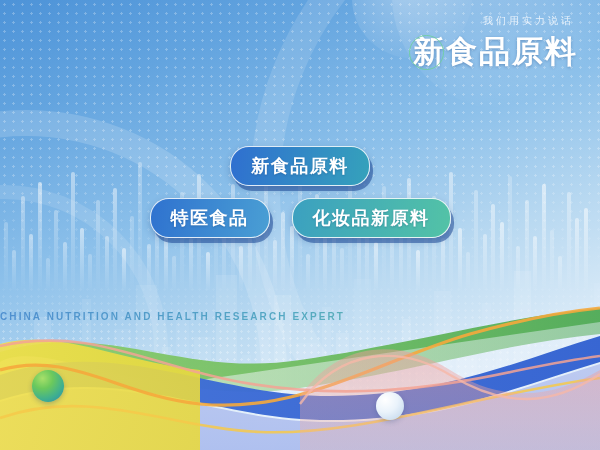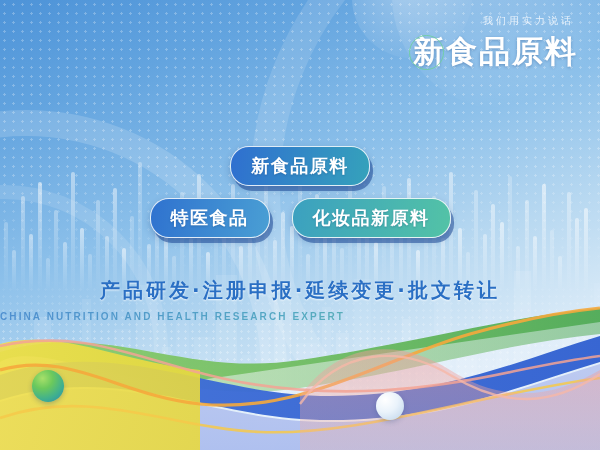--- a/index.html
+++ b/index.html
@@ -226,21 +226,20 @@
   <div class="pills">
     <div class="prow">
       <div class="pill p2">新食品原料</div>
     </div>
     <div class="prow">
       <div class="pill p4">特医食品</div>
       <div class="pill p5">化妆品新原料</div>
     </div>
   </div>
 
-  <div class="tagline">产品研发·注册申报·延续变更·批文转让</div>
   <div class="subtitle">CHINA NUTRITION AND HEALTH RESEARCH EXPERT</div>
 
   <svg class="waves" viewBox="0 0 600 150" preserveAspectRatio="none">
     <defs>
       <linearGradient id="gGreen" x1="0" y1="0" x2="1" y2="0">
         <stop offset="0%" stop-color="#8fcf6a"></stop>
           <stop offset="100%" stop-color="#4aa84f"></stop>
       </linearGradient>
       <linearGradient id="gBlue" x1="0" y1="0" x2="1" y2="0">
         <stop offset="0%" stop-color="#3f6fd8"></stop>

